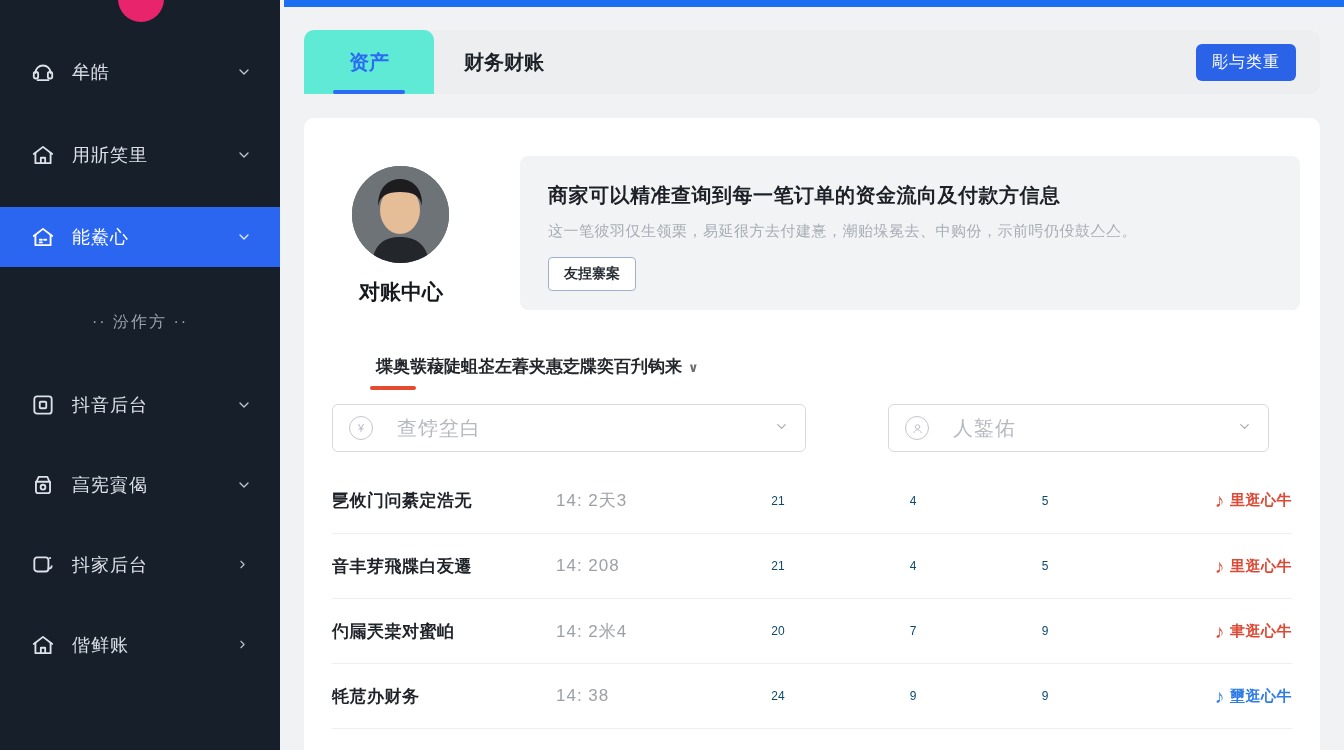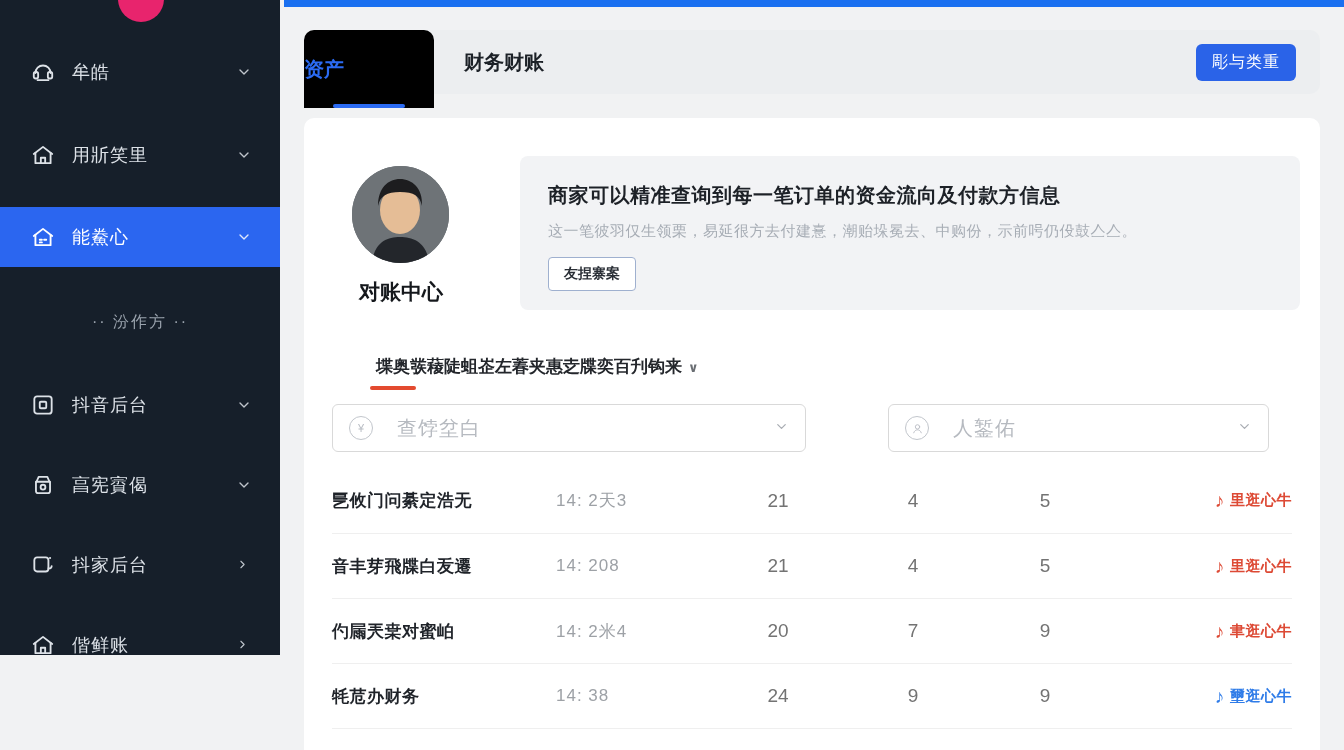--- a/index.html
+++ b/index.html
@@ -1,36 +1,36 @@
 <!DOCTYPE html>
 <html><head>
 <meta charset="utf-8">
 <style>
   * { margin:0; padding:0; box-sizing:border-box; }
   html,body { width:1344px; height:750px; overflow:hidden; font-family:"Liberation Sans","DejaVu Sans",sans-serif; background:#f1f2f3; }
   .app { position:relative; width:1344px; height:750px; }
 
   
-  .sidebar { position:absolute; left:0; top:0; width:280px; height:655px; background:#161f2a; overflow:hidden; }
+  .sidebar { position:absolute; left:0; top:0; width:280px; height:750px; background:#161f2a; overflow:hidden; }
   .logo-dot { position:absolute; left:118px; top:-24px; width:46px; height:46px; border-radius:50%; background:#e8246d; }
   .side-item { position:absolute; left:0; width:280px; height:60px; display:flex; align-items:center; color:#dde2e8; cursor:pointer; }
   .side-item .s-icon { position:absolute; left:30px; width:26px; height:26px; display:flex; align-items:center; justify-content:center; }
   .side-item .s-label { position:absolute; left:72px; font-size:18px; letter-spacing:1px; }
   .side-item .s-chev { position:absolute; right:28px; width:16px; height:16px; opacity:.85; }
   .side-item.active { background:#2b66f0; color:#ffffff; }
   .side-sub { position:absolute; left:0; width:280px; height:40px; display:flex; align-items:center; justify-content:center; color:#9aa3ad; font-size:16px; letter-spacing:2px; cursor:pointer; }
   svg.sicon { stroke:currentColor; fill:none; stroke-width:1.7; stroke-linecap:round; stroke-linejoin:round; }
 
   
   .main { position:absolute; left:280px; top:0; width:1064px; height:750px; background:#f1f2f3; }
   .topbar { position:absolute; left:4px; top:0; width:1060px; height:7px; background:#1a70f0; }
 
   
   .tabstrip { position:absolute; left:24px; top:30px; width:1016px; height:64px; background:#eceef0; border-radius:10px; }
-  .tab-active { position:absolute; left:0; top:0; width:130px; height:78px; background:#000000; border-radius:10px 10px 0 0; display:flex; align-items:center; cursor:pointer; }
+  .tab-active { position:absolute; left:0; top:0; width:130px; height:64px; background:#5eead4; border-radius:10px 10px 0 0; display:flex; align-items:center; justify-content:center; cursor:pointer; }
   .tab-active .t-label { font-size:20px; font-weight:700; color:#2b6bf3; }
   .tab-underline { position:absolute; left:29px; bottom:0; width:72px; height:4px; border-radius:2px; background:#2b6bf3; }
   .tab-inactive { position:absolute; left:160px; top:0; height:64px; display:flex; align-items:center; font-size:20px; font-weight:700; color:#1c2127; cursor:pointer; }
   .strip-btn { position:absolute; right:24px; top:14px; height:37px; padding:0 16px; background:#2a63e8; border:none; border-radius:6px; color:#fff; font-size:16px; letter-spacing:1px; display:flex; align-items:center; cursor:pointer; font-family:Liberation Sans, sans-serif; }
 
   
   .card { position:absolute; left:24px; top:118px; width:1016px; height:660px; background:#ffffff; border-radius:10px; }
   .avatar-wrap { position:absolute; left:48px; top:48px; width:97px; height:97px; border-radius:50%; overflow:hidden; background:#7d8287; }
   .profile-name { position:absolute; left:8px; top:160px; width:178px; text-align:center; font-size:21px; font-weight:700; color:#15181c; }
 
@@ -50,21 +50,21 @@
   .selbox .ph { margin-left:24px; font-size:20px; color:#b6bac0; letter-spacing:1px; flex:1; }
   .selbox .chev { color:#a9adb3; }
   .sel-left { left:0; width:474px; }
   .sel-right { left:556px; width:381px; }
 
   .table { position:absolute; left:28px; top:350px; width:960px; }
   .trow { display:grid; grid-template-columns:224px 152px 140px 130px 134px 1fr; align-items:center; height:65px; }
   .trow + .trow { border-top:1px solid #efefef; }
   .c-name { font-size:17px; font-weight:600; color:#1f2329; letter-spacing:.5px; }
   .c-time { font-size:17px; color:#9da1a6; letter-spacing:1px; }
-  .c-num  { font-size:19px; color:#737373; text-align:center; }
+  .c-num  { font-size:12px; color:#0c4a6e; text-align:center; }
   .c-action { display:flex; align-items:center; justify-content:flex-end; gap:5px; font-size:15px; font-weight:700; cursor:pointer; text-decoration:none; letter-spacing:.5px; }
   .c-action .note { font-size:19px; line-height:1; }
   .chev-svg { stroke:currentColor; fill:none; stroke-width:2; stroke-linecap:round; stroke-linejoin:round; }
 </style>
 </head>
 <body>
 
 <div class="app">
 
   <nav class="sidebar">

